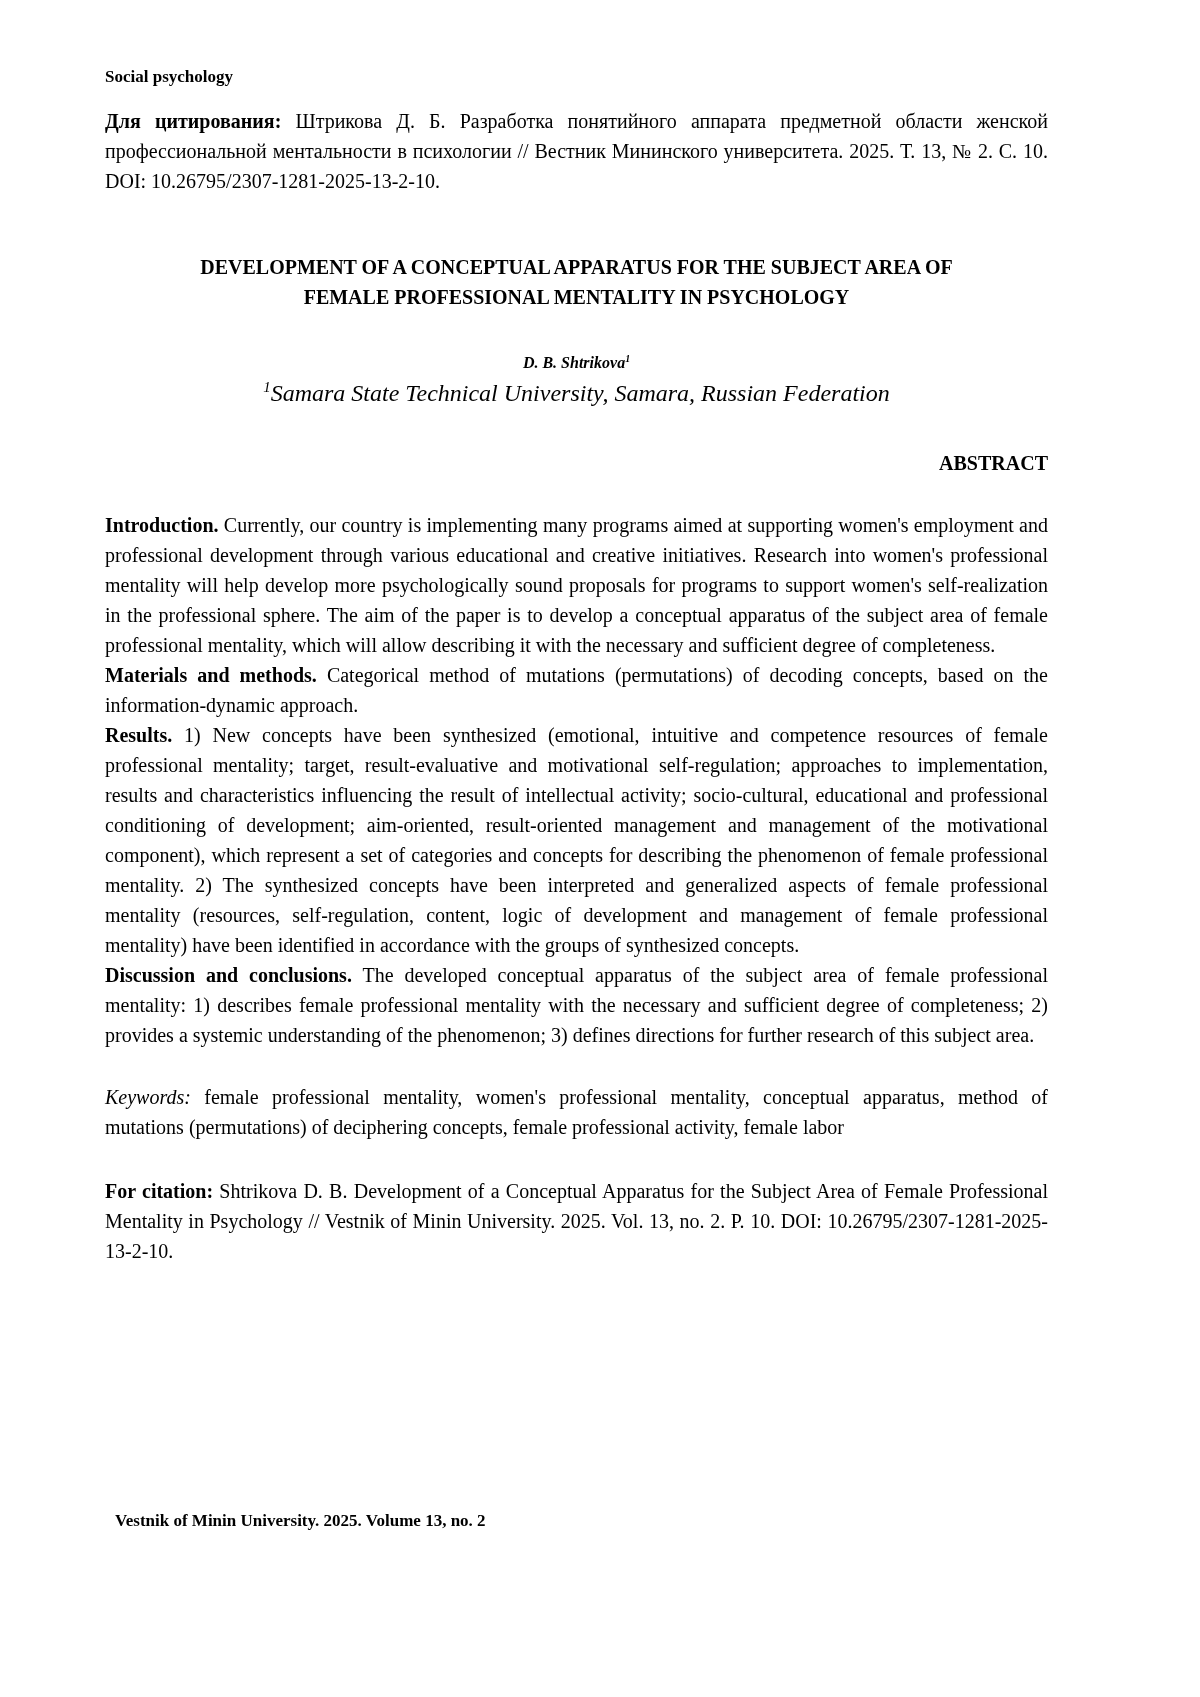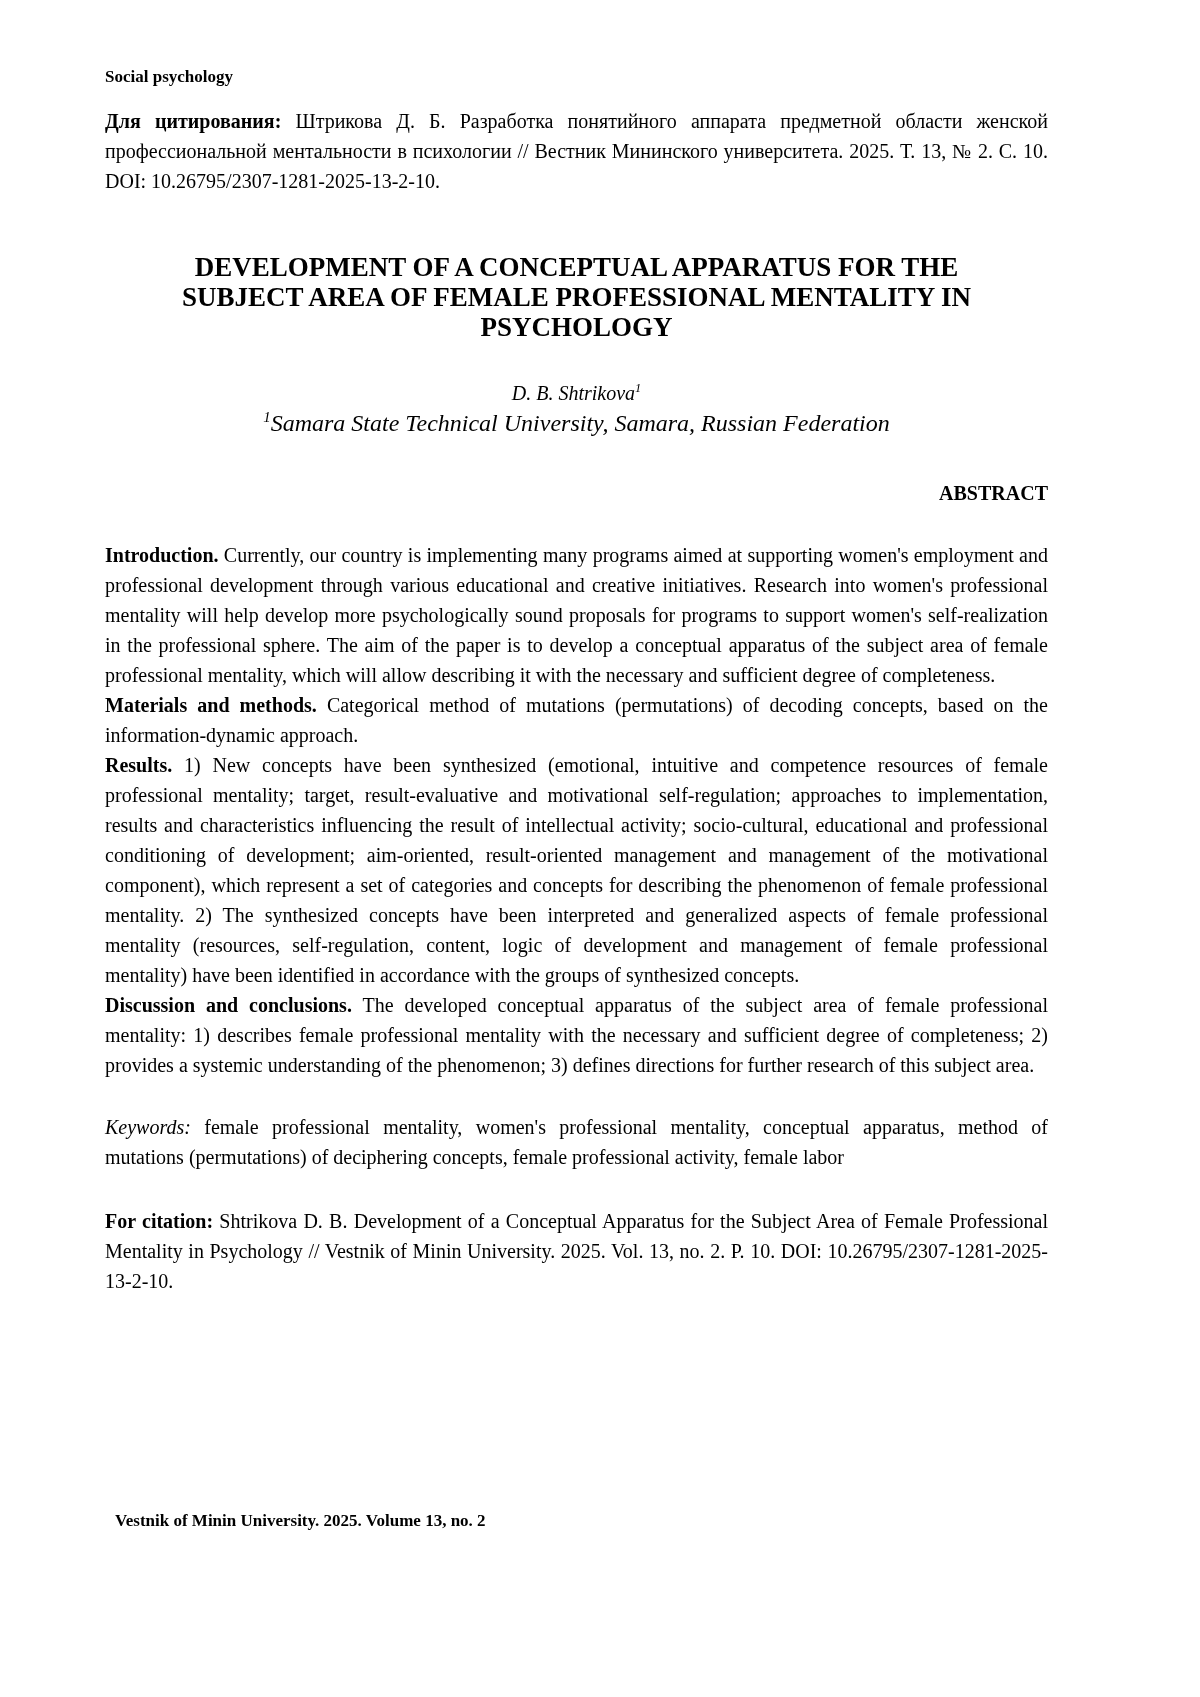--- a/index.html
+++ b/index.html
@@ -24,32 +24,32 @@
     margin-bottom: 18px;
   }
   .para {
     font-size: 20px;
     line-height: 30px;
     text-align: justify;
   }
   .lead { font-weight: bold; }
   .lead-italic { font-style: italic; font-weight: normal; }
   .title {
-    font-size: 27px;
+    font-size: 20px;
     line-height: 30px;
     font-weight: bold;
     text-align: center;
     margin-top: 56px;
     padding: 0 55px;
   }
   .author-line {
     text-align: center;
-    font-size: 20px;
+    font-size: 16px;
     line-height: 30px;
-    font-weight: normal;
+    font-weight: bold;
     font-style: italic;
     margin-top: 36px;
   }
   .affiliation-line {
     text-align: center;
     font-size: 24px;
     line-height: 30px;
     font-style: italic;
   }
   .abstract-heading {

